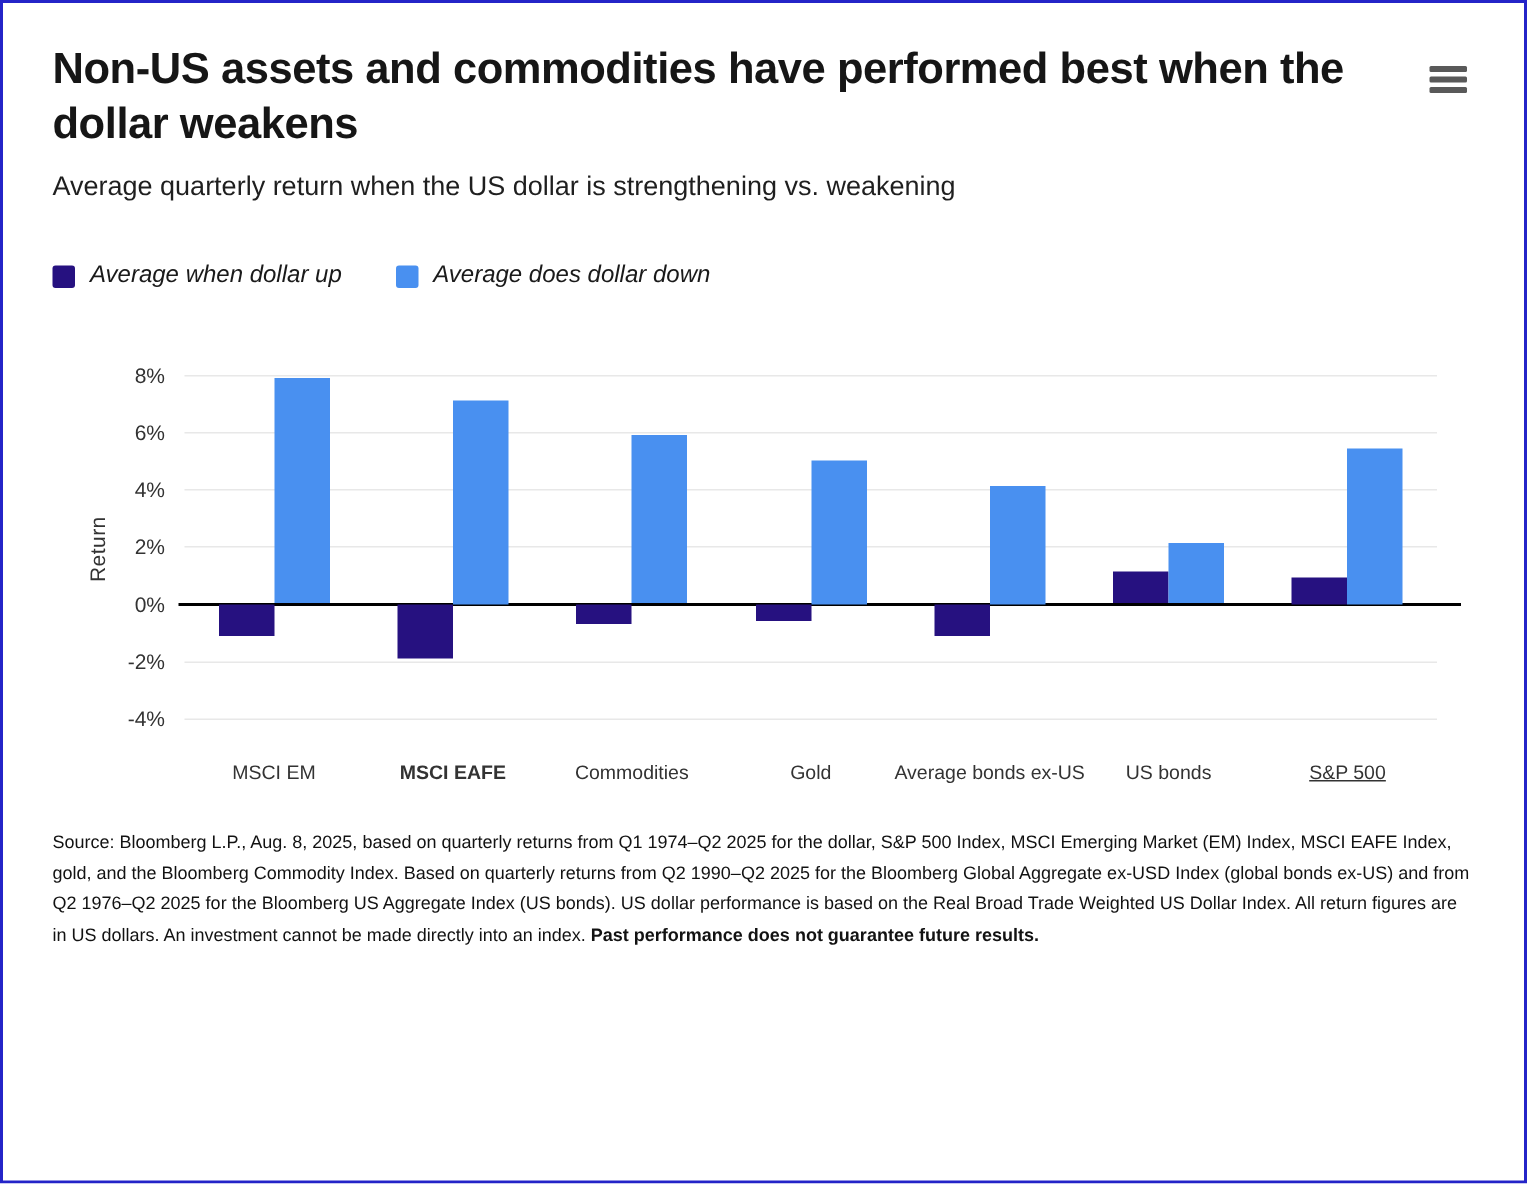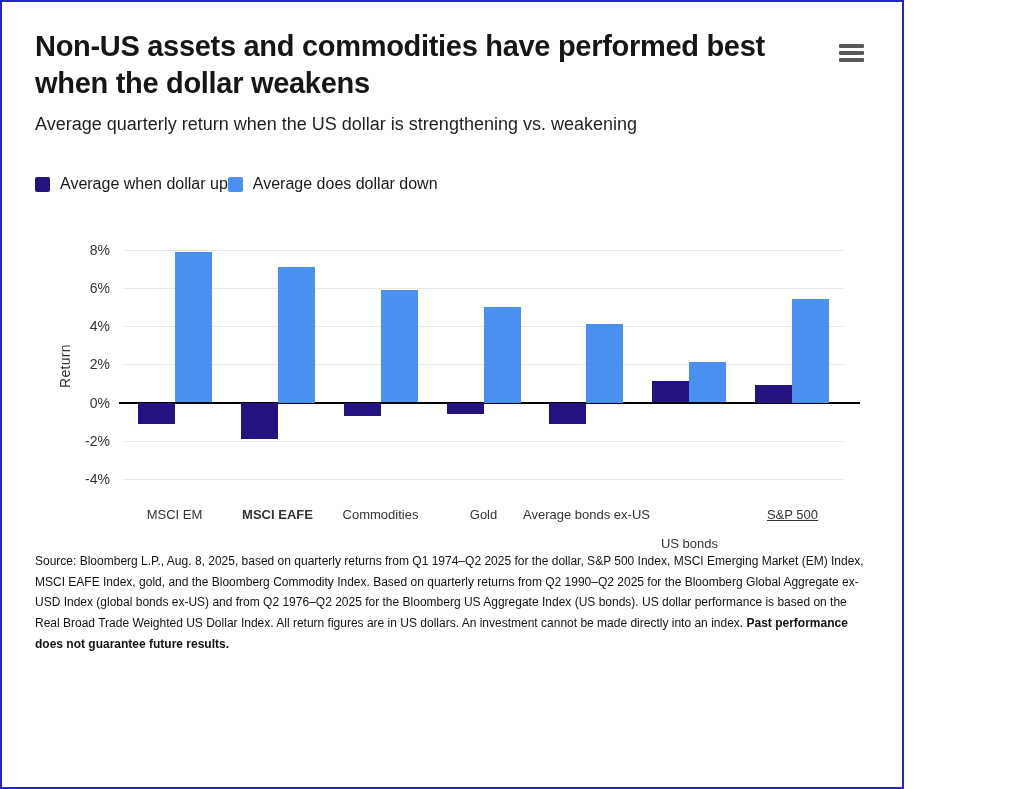--- a/index.html
+++ b/index.html
@@ -3,42 +3,42 @@
 <meta charset="utf-8">
 <style>
   html,body{margin:0;padding:0;}
   body{
     width:1018px;height:789px;
     font-family:"Liberation Sans",sans-serif;
     background:#ffffff;
   }
   .card{
     box-sizing:border-box;
-    width:904px;height:789px;
+    width:1018px;height:789px;
     border:2px solid #2424c8;
     background:#ffffff;
     padding:26px 36px 18px 33px;
     overflow:hidden;
   }
   .header-row{
     display:flex;justify-content:space-between;align-items:flex-start;
   }
   .title{
     margin:0;
     font-size:29px;line-height:1.28;font-weight:700;
     color:#161616;letter-spacing:-0.3px;
     max-width:880px;
   }
   .menu-btn{
     background:none;border:none;padding:6px 2px;cursor:pointer;
     display:flex;flex-direction:column;gap:3px;margin-top:10px;flex:0 0 auto;
   }
   .menu-btn .mbar{width:25px;height:4px;background:#595959;border-radius:1px;display:block;}
   .subtitle{margin-top:12px;font-size:18px;color:#1f1f1f;}
-  .legend{display:flex;margin-top:40px;align-items:center;}
+  .legend{display:flex;gap:36px;margin-top:40px;align-items:center;font-style:italic;}
   .legend-item{display:flex;align-items:center;gap:10px;cursor:pointer;}
   .swatch{width:15px;height:15px;border-radius:2px;display:inline-block;flex:0 0 auto;}
   .legend-label{font-size:16px;color:#1a1a1a;}
   .chart{position:relative;margin:46px 22px 0 88px;}
   .plot{position:relative;height:254px;}
   .gridline{position:absolute;left:0;right:0;height:1px;background:#e8e8e8;}
   .zeroline{position:absolute;left:-4px;right:-16px;height:2px;background:#000;margin-top:-1px;}
   .ytick{
     position:absolute;right:calc(100% + 13px);
     transform:translateY(-50%);
@@ -116,21 +116,21 @@
         <div class="bar" title="Average when dollar down: 7.1%" style="background: rgb(73, 144, 240); left: calc(21.4286% + 0px); top: 10.9023%; height: 53.3835%;"></div>
         <div class="cat" style="left: 35.7143%;">Commodities</div>
         <div class="bar" title="Average when dollar up: -0.7%" style="background: rgb(38, 17, 128); left: calc(35.7143% - 37px); top: 64.2857%; height: 5.26316%;"></div>
         <div class="bar" title="Average when dollar down: 5.9%" style="background: rgb(73, 144, 240); left: calc(35.7143% + 0px); top: 19.9248%; height: 44.3609%;"></div>
         <div class="cat" style="left: 50%;">Gold</div>
         <div class="bar" title="Average when dollar up: -0.6%" style="background: rgb(38, 17, 128); left: calc(50% - 37px); top: 64.2857%; height: 4.51128%;"></div>
         <div class="bar" title="Average when dollar down: 5%" style="background: rgb(73, 144, 240); left: calc(50% + 0px); top: 26.6917%; height: 37.594%;"></div>
         <div class="cat" style="left: 64.2857%;">Average bonds ex-US</div>
         <div class="bar" title="Average when dollar up: -1.1%" style="background: rgb(38, 17, 128); left: calc(64.2857% - 37px); top: 64.2857%; height: 8.27068%;"></div>
         <div class="bar" title="Average when dollar down: 4.1%" style="background: rgb(73, 144, 240); left: calc(64.2857% + 0px); top: 33.4586%; height: 30.8271%;"></div>
-        <div class="cat" style="left: 78.5714%; margin-top: 29px;">US bonds</div>
+        <div class="cat" style="left: 78.5714%;">US bonds</div>
         <div class="bar" title="Average when dollar up: 1.1%" style="background: rgb(38, 17, 128); left: calc(78.5714% - 37px); top: 56.015%; height: 8.27068%;"></div>
         <div class="bar" title="Average when dollar down: 2.1%" style="background: rgb(73, 144, 240); left: calc(78.5714% + 0px); top: 48.4962%; height: 15.7895%;"></div>
         <div class="cat" style="left: 92.8571%; text-decoration: underline;">S&amp;P 500</div>
         <div class="bar" title="Average when dollar up: 0.9%" style="background: rgb(38, 17, 128); left: calc(92.8571% - 37px); top: 57.5188%; height: 6.76692%;"></div>
         <div class="bar" title="Average when dollar down: 5.4%" style="background: rgb(73, 144, 240); left: calc(92.8571% + 0px); top: 23.6842%; height: 40.6015%;"></div>
       </div>
   </div>
 
   <p class="source"><span>Source: Bloomberg L.P., Aug. 8, 2025, based on quarterly returns from Q1 1974–Q2 2025 for the dollar, S&amp;P 500 Index, MSCI Emerging Market (EM) Index, MSCI EAFE Index, gold, and the Bloomberg Commodity Index. Based on quarterly returns from Q2 1990–Q2 2025 for the Bloomberg Global Aggregate ex-USD Index (global bonds ex-US) and from Q2 1976–Q2 2025 for the Bloomberg US Aggregate Index (US bonds). US dollar performance is based on the Real Broad Trade Weighted US Dollar Index. All return figures are in US dollars. An investment cannot be made directly into an index. </span><strong>Past performance does not guarantee future results.</strong></p>
 

